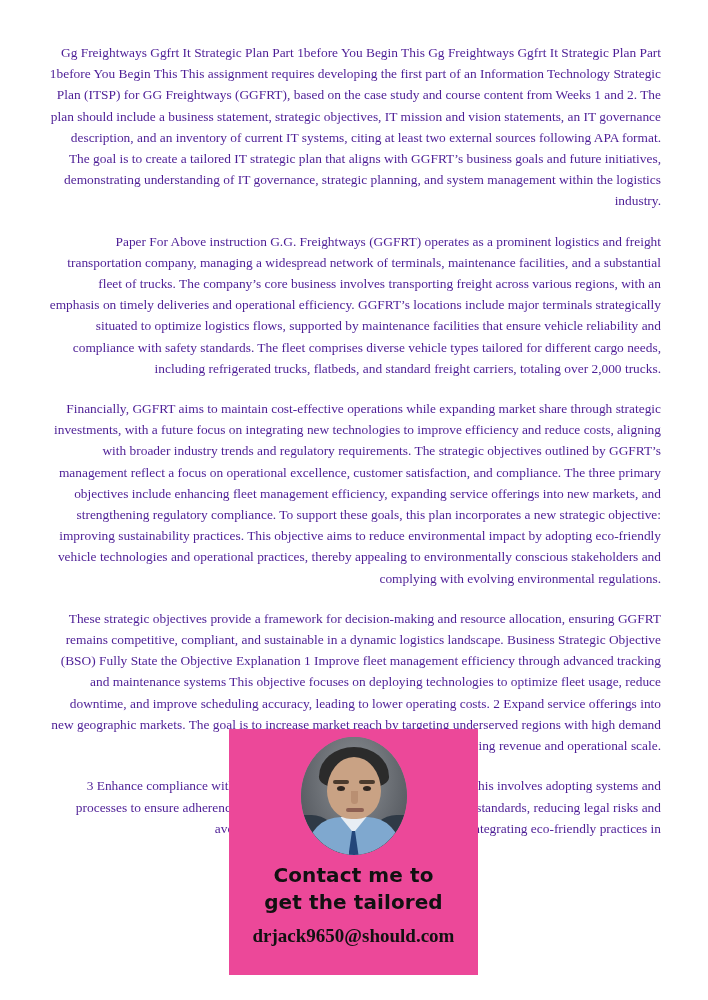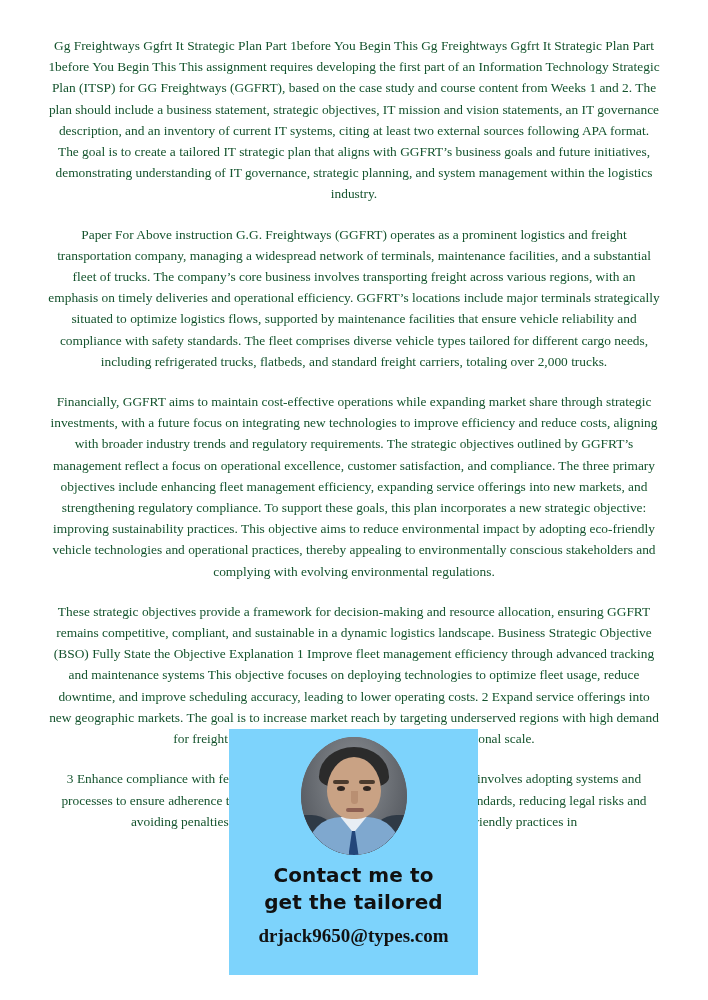--- a/index.html
+++ b/index.html
@@ -24,34 +24,34 @@
   }
   .doc-body {
     position: absolute;
     left: 47px;
     top: 30px;
     width: 614px;
   }
   .para {
     font-size: 13.4px;
     line-height: 21.2px;
-    text-align: center;
-    margin: 5px 0 19px 0;
-    color: #14532d;
+    text-align: right;
+    margin: 12px 0 19px 0;
+    color: #4c1d95;
   }
   .para:last-child { margin-bottom: 0; }
 
   
   .overlay-card {
     position: absolute;
     left: 229px;
     top: 729px;
     width: 249px;
     height: 246px;
-    background: #7dd3fc;
+    background: #ec4899;
     box-shadow: 0 0 0 0 rgba(0,0,0,0);
   }
   .avatar-wrap {
     position: absolute;
     left: 50%;
     transform: translateX(-50%);
     top: 8px;
     width: 106px;
     height: 118px;
     border-radius: 50% / 50%;
@@ -199,16 +199,16 @@
         <div class="brow-l"></div>
         <div class="brow-r"></div>
         <div class="eye-l"></div>
         <div class="eye-r"></div>
         <div class="nose"></div>
         <div class="mouth"></div>
       </div>
     </div>
     <div class="overlay-line1">Contact me to</div>
     <div class="overlay-line2">get the tailored</div>
-    <div class="overlay-email">drjack9650@types.com</div>
+    <div class="overlay-email">drjack9650@should.com</div>
   </div>
 
 </div>
 
 </body></html>

